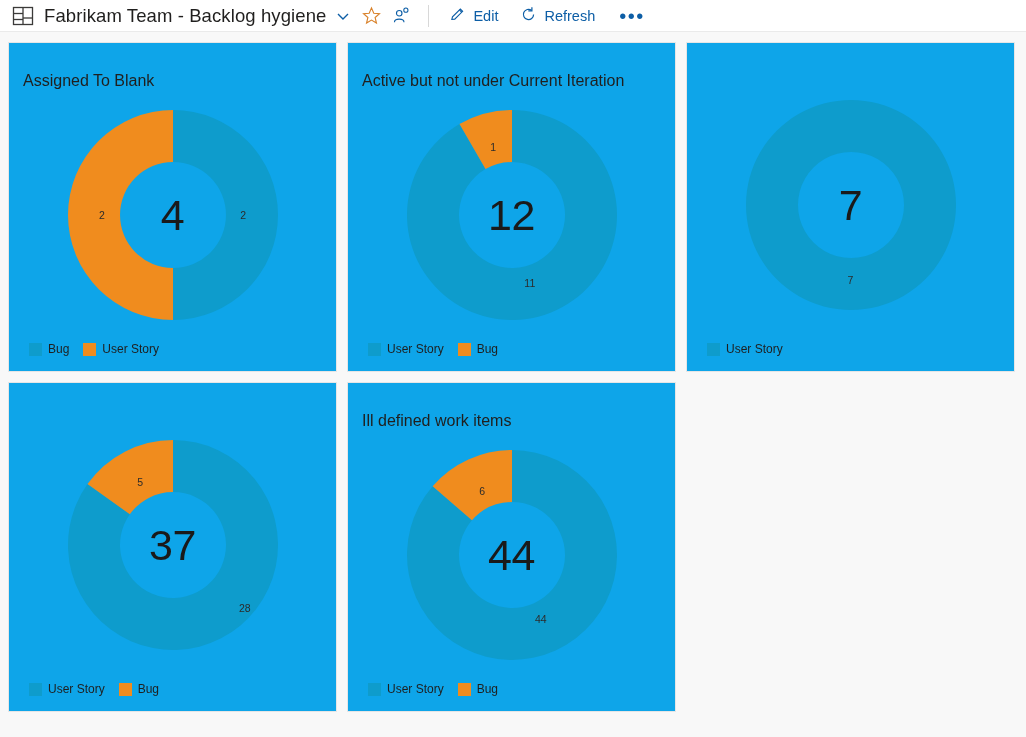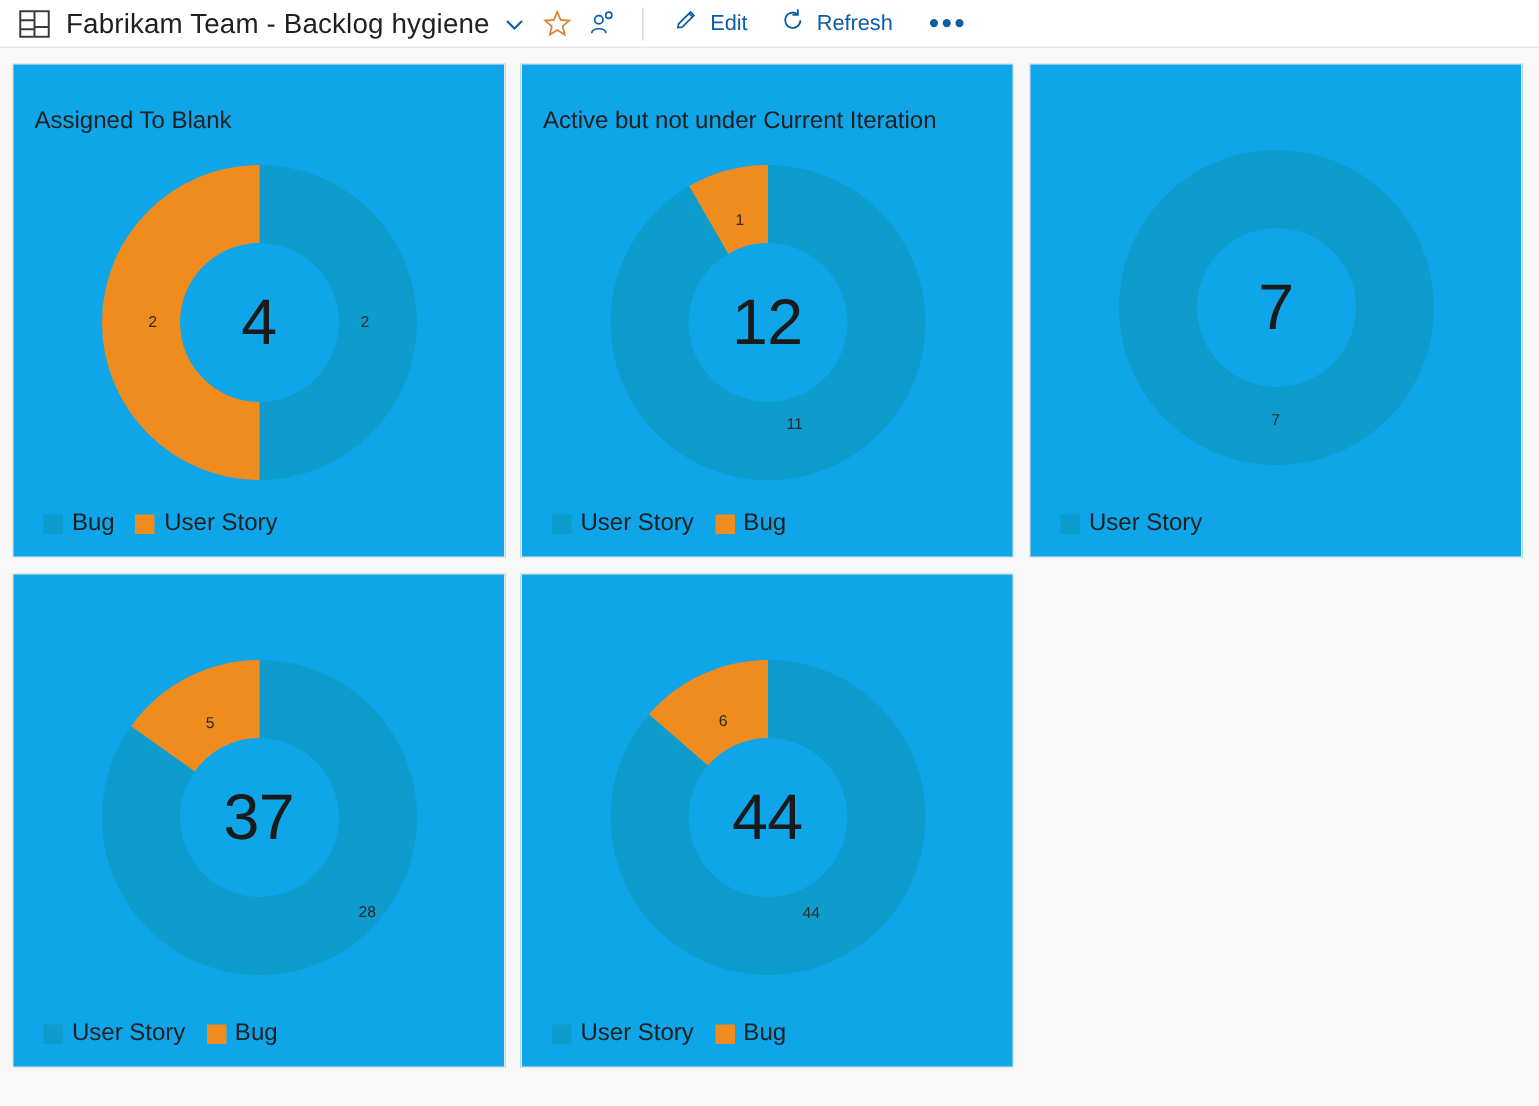--- a/index.html
+++ b/index.html
@@ -106,21 +106,21 @@
   
   .legend {
     display: flex;
     align-items: center;
     gap: 14px;
     padding: 2px 0 4px 6px;
     height: 22px;
   }
   .legend-item { display: flex; align-items: center; gap: 6px; }
   .legend-swatch { width: 13px; height: 13px; flex: none; }
-  .legend-text { font-size: 16px; color: #1f1f1f; white-space: nowrap; }
+  .legend-text { font-size: 12px; color: #1f1f1f; white-space: nowrap; }
 </style>
 </head>
 <body>
 
 <div class="header">
 
   <span class="hdr-icon-dash">
     <svg width="22" height="22" viewBox="0 0 22 22">
       <rect x="1.5" y="2.5" width="19" height="17" fill="none" stroke="#3b3a39" stroke-width="1.3"></rect>
       <line x1="11" y1="2.5" x2="11" y2="19.5" stroke="#3b3a39" stroke-width="1.3"></line>
@@ -267,20 +267,21 @@
           <span class="legend-swatch" style="background: rgb(14, 156, 204);"></span>
           <span class="legend-text">User Story</span>
         </div>
         <div class="legend-item">
           <span class="legend-swatch" style="background: rgb(240, 140, 30);"></span>
           <span class="legend-text">Bug</span>
         </div>
       </div>
     </div>
     <div class="card">
+      <div class="card-title">Ill defined work items</div>
       <div class="chart-area">
         <div class="donut-wrap">
           <svg width="230" height="230" viewBox="0 0 230 230">
             <path d="M 115 10 A 105 105 0 1 1 35.64629469280291 46.23962293574505
           L 74.94527255922432 80.29238110089989 A 53 53 0 1 0 115 62 Z" fill="#0e9ccc"></path>
             <path d="M 35.64629469280291 46.23962293574505 A 105 105 0 0 1 114.99999999999999 10
           L 114.99999999999999 62 A 53 53 0 0 0 74.94527255922432 80.29238110089989 Z" fill="#f08c1e"></path>
           </svg>
           <div class="slice-label" style="left: 144.362px; top: 179.293px;">44</div>
           <div class="slice-label" style="left: 85.6385px; top: 50.7072px;">6</div>

